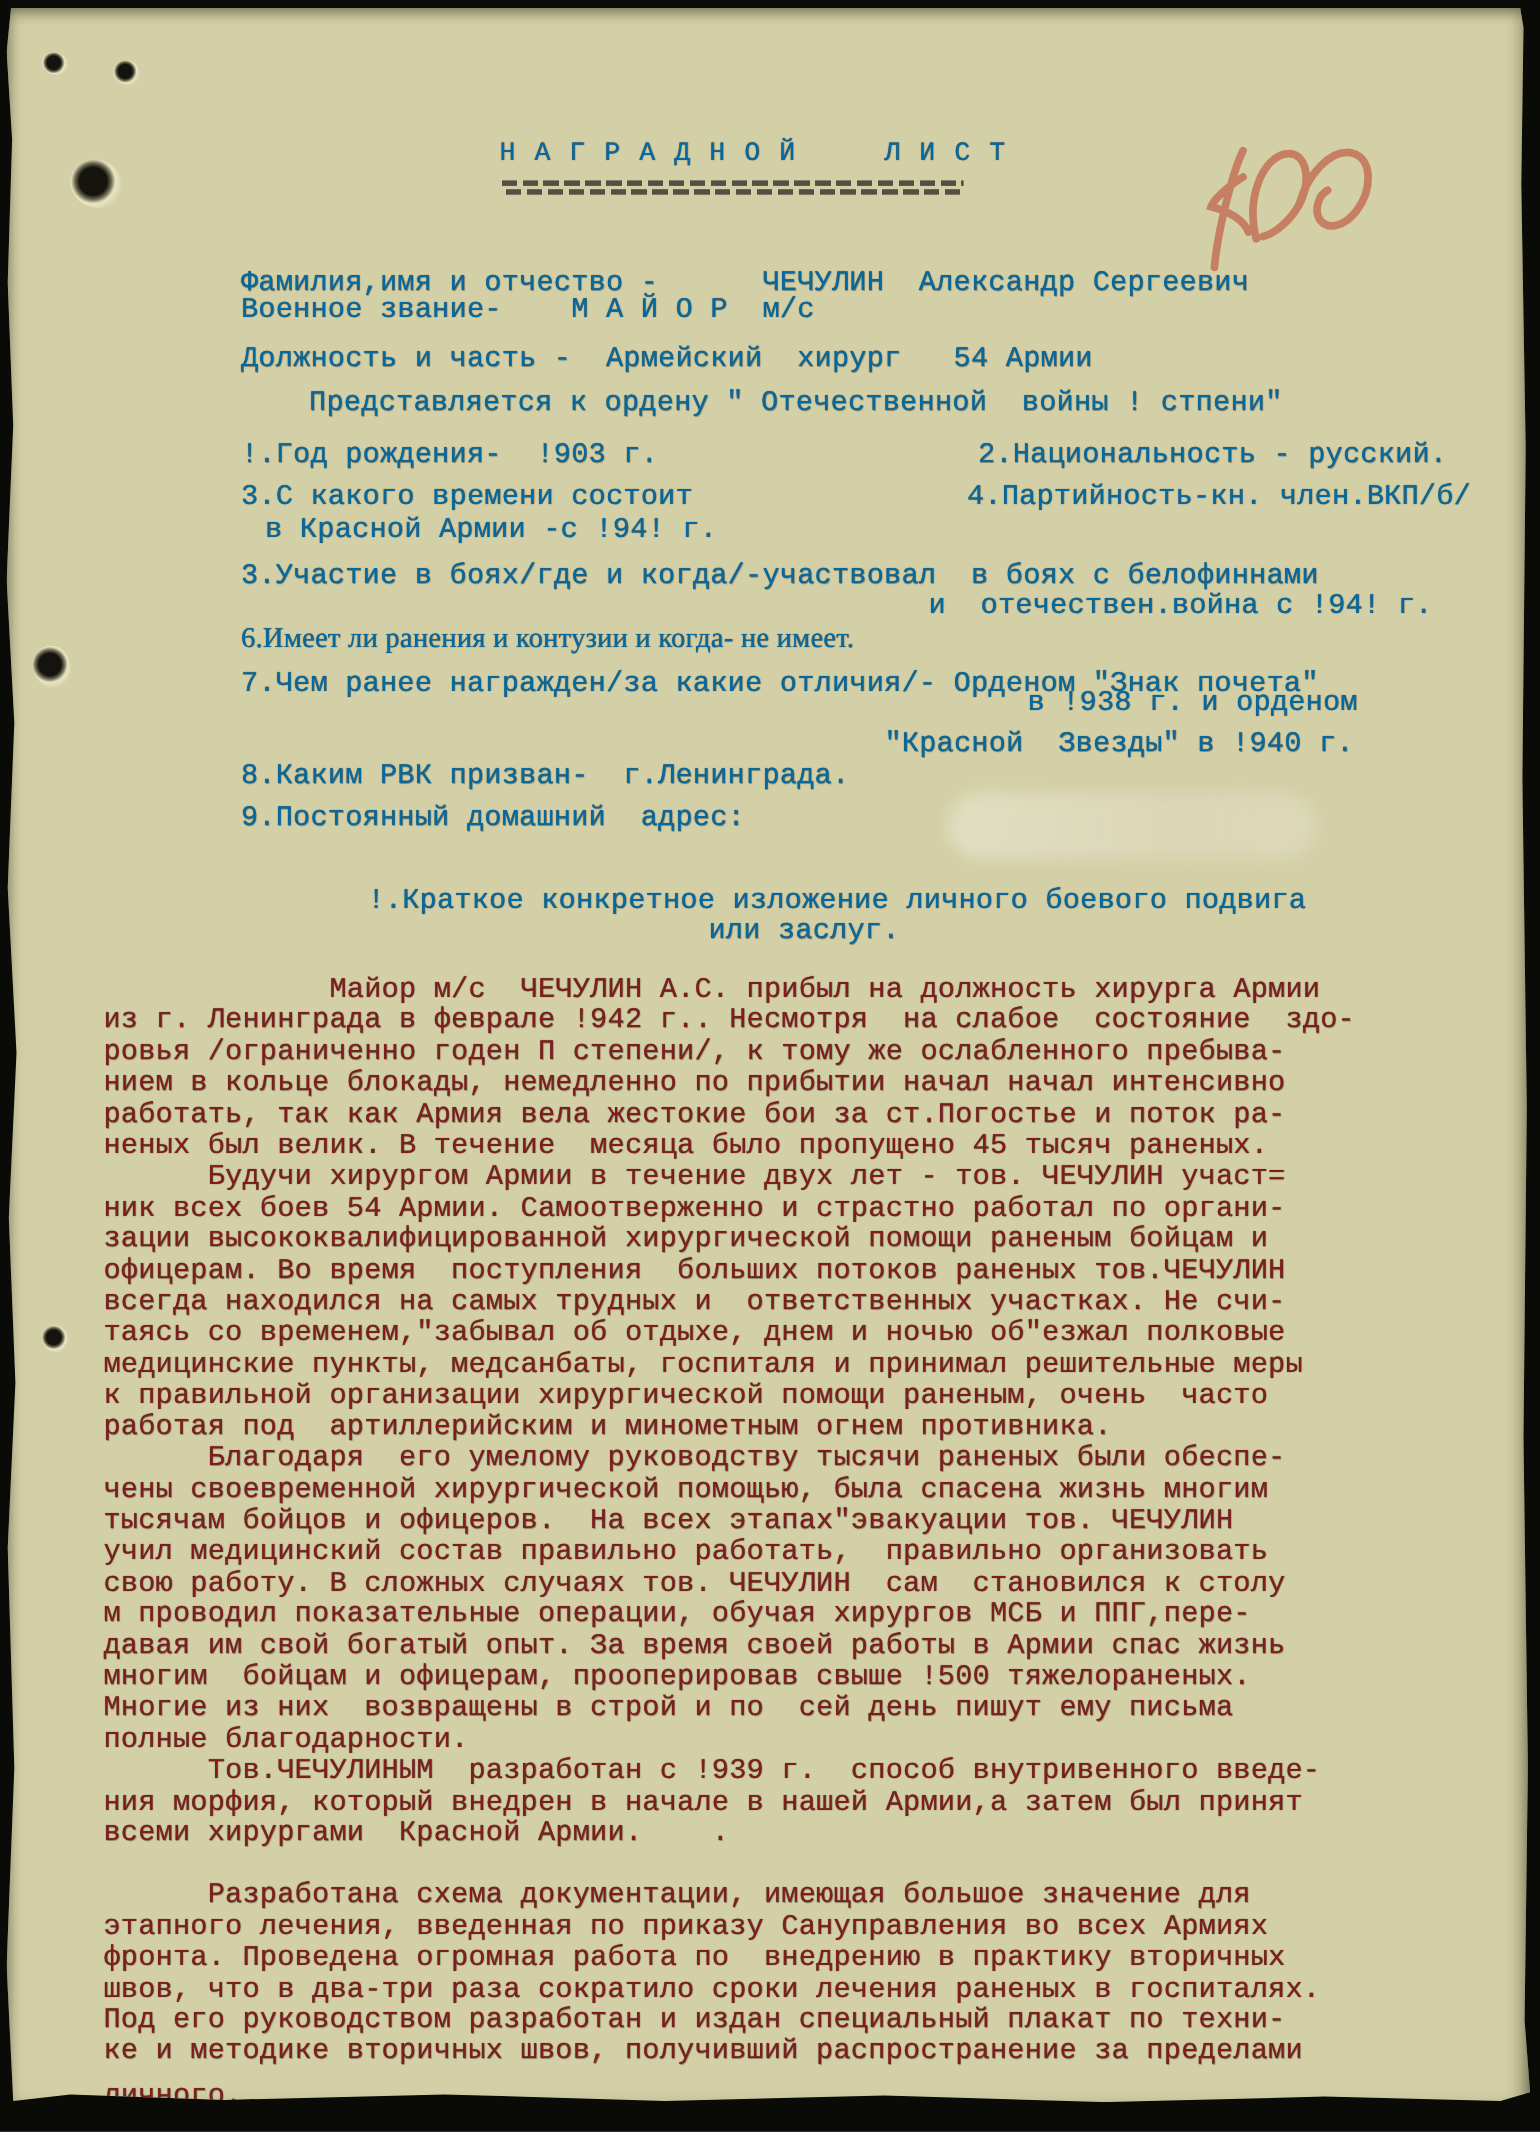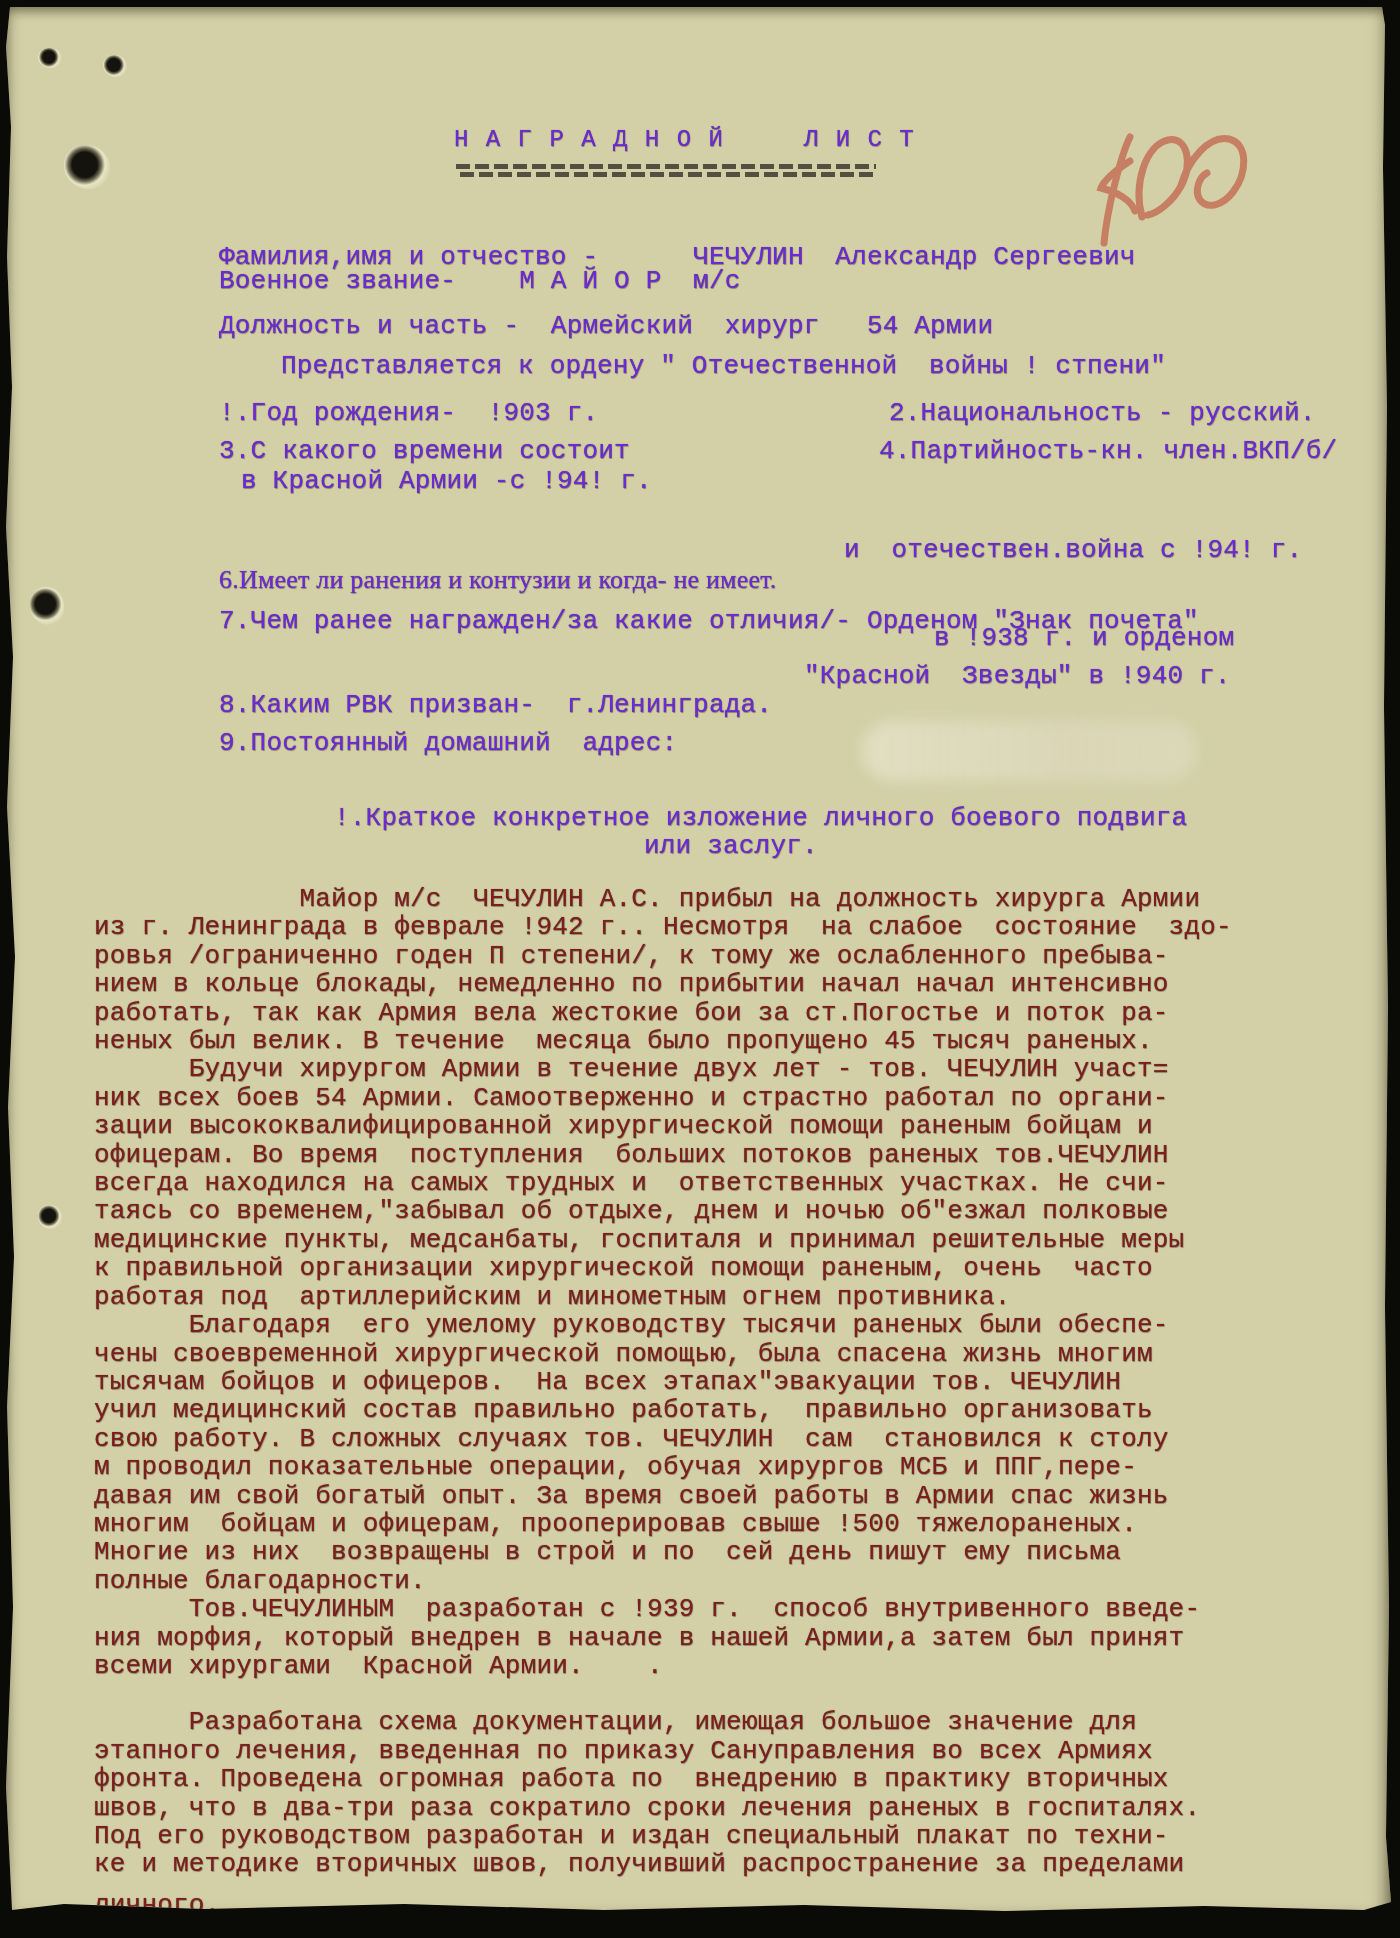--- a/index.html
+++ b/index.html
@@ -24,21 +24,21 @@
       1384px 1000px,1381px 1300px,1385px 1600px,1382px 1830px,1387px 1895px,1360px 1903px,
       1200px 1899px,1000px 1904px,800px 1898px,600px 1903px,400px 1897px,200px 1902px,
       60px 1897px,8px 1903px,2px 1780px,9px 1600px,3px 1400px,10px 1250px,4px 1100px,
       11px 950px,3px 800px,9px 650px,2px 520px,8px 380px,3px 250px,7px 120px,2px 40px);
   }
   .tw{
     position:absolute;
     white-space:pre;
     font-size:26px;
     line-height:28px;
-    color:#6d28d9;
+    color:#0369a1;
     letter-spacing:.2px;
     text-shadow:0 0 1px rgba(72,65,52,.8), .6px .6px .7px rgba(72,65,52,.45);
     font-variant-ligatures:none;
   }
   .title{font-size:24px;letter-spacing:1.5px;}
   .dashrow{
     position:absolute;height:5px;
     background:repeating-linear-gradient(90deg,#3d382f 0 14px,rgba(0,0,0,0) 14px 19px);
     opacity:.85;
   }
@@ -97,20 +97,21 @@
   <div class="tw" style="left:215px;top:305px;">Должность и часть -  Армейский  хирург   54 Армии</div>
   <div class="tw" style="left:277px;top:345px;">Представляется к ордену " Отечественной  войны ! стпени"</div>
 
   <div class="tw" style="left:215px;top:392px;">!.Год рождения-  !903 г.</div>
   <div class="tw" style="left:885px;top:392px;">2.Национальность - русский.</div>
 
   <div class="tw" style="left:215px;top:430px;">3.С какого времени состоит</div>
   <div class="tw" style="left:875px;top:430px;">4.Партийность-кн. член.ВКП/б/</div>
   <div class="tw" style="left:237px;top:460px;">в Красной Армии -с !94! г.</div>
 
+  <div class="tw" style="left:215px;top:502px;">3.Участие в боях/где и когда/-участвовал  в боях с белофиннами</div>
   <div class="tw" style="left:840px;top:529px;">и  отечествен.война с !94! г.</div>
 
   <div class="tw" style="left:215px;top:559px;font-family:Liberation Serif, serif;">6.Имеет ли ранения и контузии и когда- не имеет.</div>
 
   <div class="tw" style="left:215px;top:600px;">7.Чем ранее награжден/за какие отличия/- Орденом "Знак почета"</div>
   <div class="tw" style="left:930px;top:617px;">в !938 г. и орденом</div>
   <div class="tw" style="left:800px;top:655px;">"Красной  Звезды" в !940 г.</div>
 
   <div class="tw" style="left:215px;top:684px;">8.Каким РВК призван-  г.Ленинграда.</div>
 

